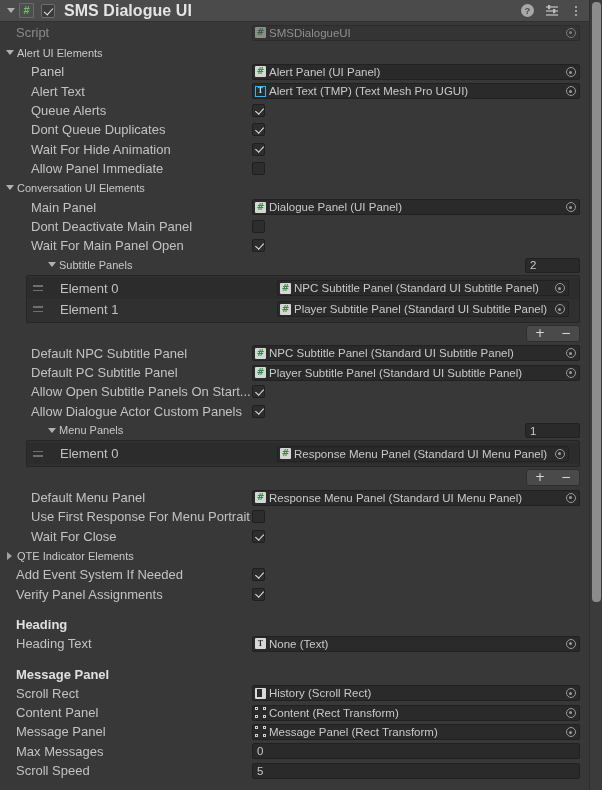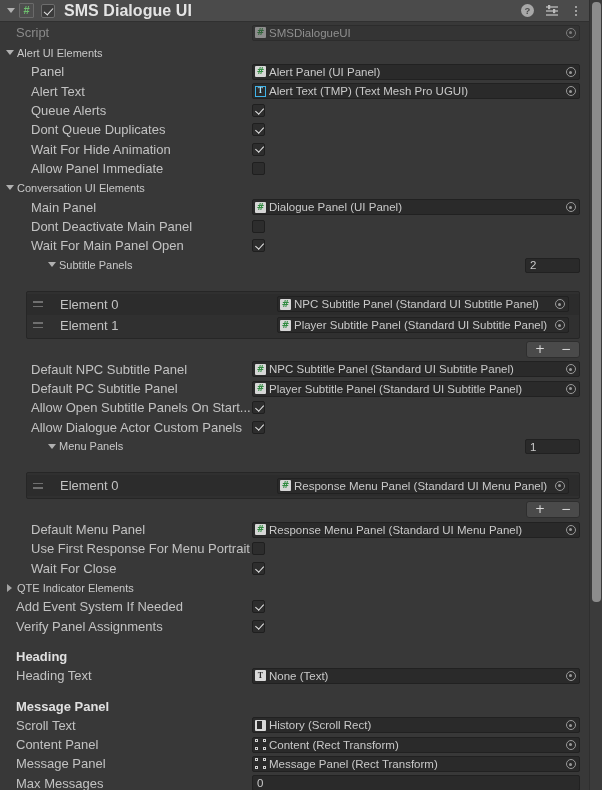--- a/index.html
+++ b/index.html
@@ -335,21 +335,21 @@
     box-sizing: border-box;
     display: flex;
     align-items: center;
     padding-left: 4px;
     color: #c9c9c9;
     font-size: 11.5px;
   }
 
   
   .list-box {
-    margin: 16px 10px 0 26px;
+    margin: 0 10px 0 26px;
     background: #303030;
     border: 1px solid #262626;
     border-radius: 2px;
     box-sizing: border-box;
     padding: 2px 0;
   }
   .list-row {
     height: 21px;
     display: flex;
     align-items: center;
@@ -728,21 +728,21 @@
           <div class="picker-dot"></div>
         </div>
       </div>
     </div>
 
     <div class="spacer"></div>
 
     <div class="group-header">Message Panel</div>
 
     <div class="row">
-      <div class="label lbl-indent0">Scroll Text</div>
+      <div class="label lbl-indent0">Scroll Rect</div>
       <div class="objfield">
         <div class="of-ico">
           <div class="ico-scrollrect"></div>
         </div>
         <div class="of-text">History (Scroll Rect)</div>
         <div class="of-picker">
           <div class="picker-dot"></div>
         </div>
       </div>
     </div>

